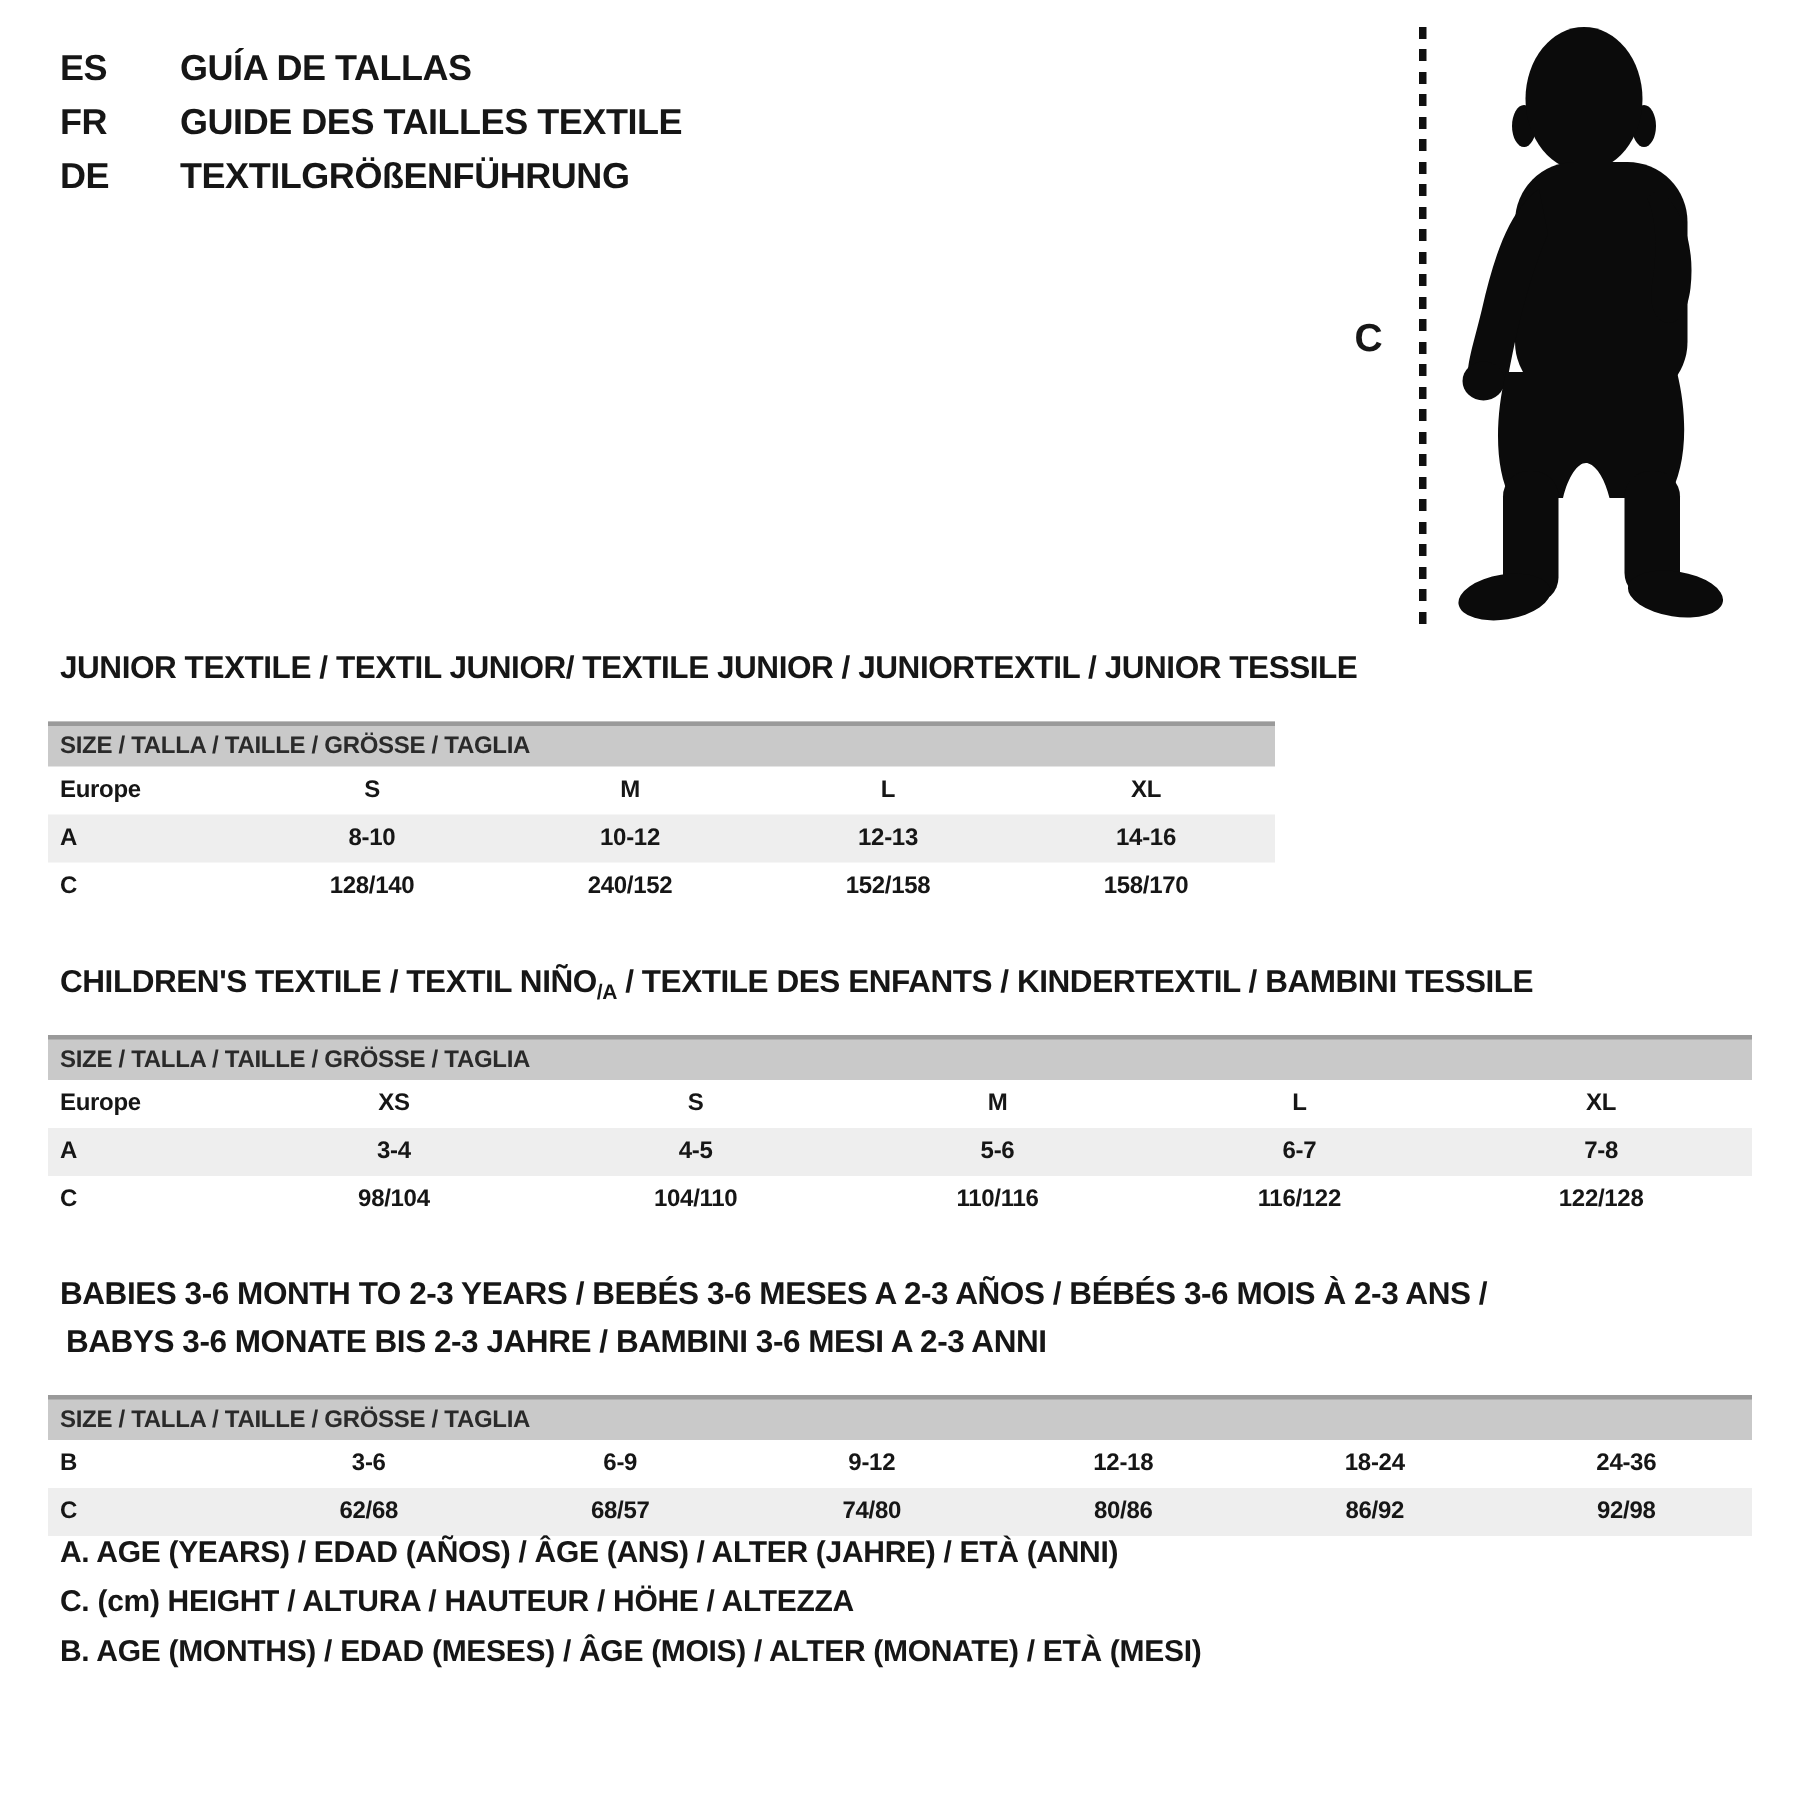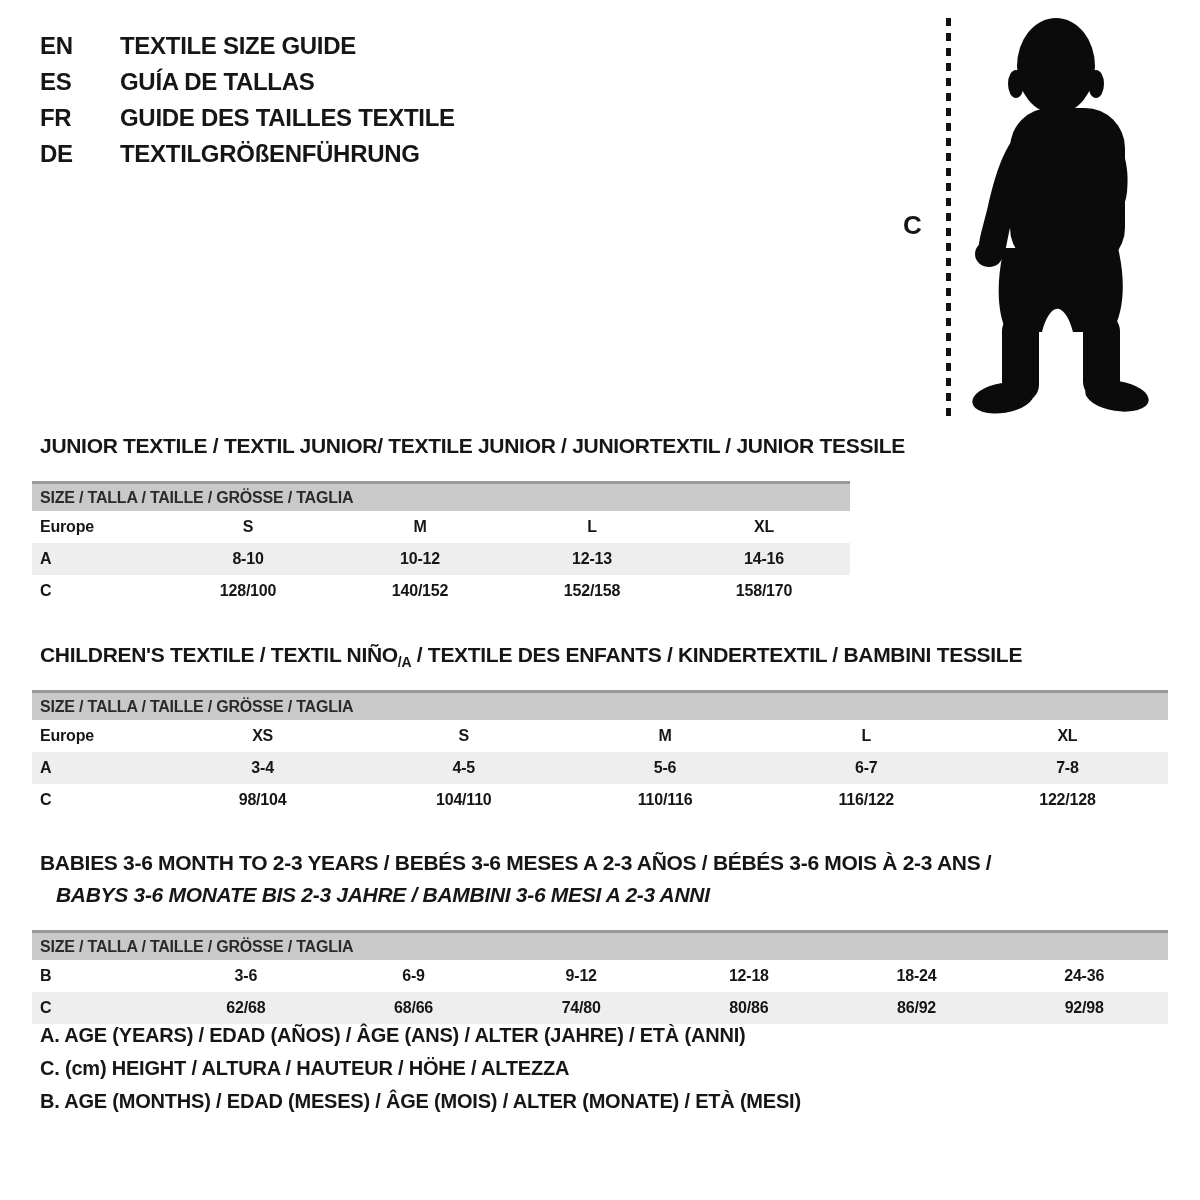--- a/index.html
+++ b/index.html
@@ -51,24 +51,20 @@
   .hlabel{padding-left:8px; color:#2a2a2a;}
 
   
   .footnotes{left:40px; top:1024px;}
   .footnote-line{height:33px; font-size:20px; letter-spacing:-0.2px; white-space:nowrap;}
 </style>
 </head>
 <body>
 
 <div class="abs langs">
-  <div class="lang-row">
-    <span class="lang-code">EN</span>
-    <span class="lang-label">TEXTILE SIZE GUIDE</span>
-  </div>
   <div class="lang-row">
     <span class="lang-code">ES</span>
     <span class="lang-label">GUÍA DE TALLAS</span>
   </div>
   <div class="lang-row">
     <span class="lang-code">FR</span>
     <span class="lang-label">GUIDE DES TAILLES TEXTILE</span>
   </div>
   <div class="lang-row">
     <span class="lang-code">DE</span>
@@ -117,22 +113,22 @@
     </div>
     <div class="trow shaded">
       <div class="tlabel">A</div>
       <div class="tcell">8-10</div>
       <div class="tcell">10-12</div>
       <div class="tcell">12-13</div>
       <div class="tcell">14-16</div>
     </div>
     <div class="trow">
       <div class="tlabel">C</div>
-      <div class="tcell">128/100</div>
-      <div class="tcell">140/152</div>
+      <div class="tcell">128/140</div>
+      <div class="tcell">240/152</div>
       <div class="tcell">152/158</div>
       <div class="tcell">158/170</div>
     </div>
   </div>
 
 <div class="abs section-heading" style="left:40px; top:643px;">
   <span>CHILDREN'S TEXTILE / TEXTIL NIÑO</span><span class="sub-script">/A</span><span> / TEXTILE DES ENFANTS / KINDERTEXTIL / BAMBINI TESSILE</span>
 </div>
 <div class="abs sg-table" style="top:690px; width:1136px;">
     <div class="trow thead">
@@ -158,38 +154,38 @@
       <div class="tlabel">C</div>
       <div class="tcell">98/104</div>
       <div class="tcell">104/110</div>
       <div class="tcell">110/116</div>
       <div class="tcell">116/122</div>
       <div class="tcell">122/128</div>
     </div>
   </div>
 
 <div class="abs section-heading" style="left:40px; top:851px;">BABIES 3-6 MONTH TO 2-3 YEARS / BEBÉS 3-6 MESES A 2-3 AÑOS / BÉBÉS 3-6 MOIS À 2-3 ANS /</div>
-<div class="abs section-heading" style="left:56px; top:883px;font-style:italic;">BABYS 3-6 MONATE BIS 2-3 JAHRE / BAMBINI 3-6 MESI A 2-3 ANNI</div>
+<div class="abs section-heading" style="left:44px; top:883px;">BABYS 3-6 MONATE BIS 2-3 JAHRE / BAMBINI 3-6 MESI A 2-3 ANNI</div>
 <div class="abs sg-table" style="top:930px; width:1136px;">
     <div class="trow thead">
       <div class="hlabel">SIZE / TALLA / TAILLE / GRÖSSE / TAGLIA</div>
     </div>
     <div class="trow">
       <div class="tlabel">B</div>
       <div class="tcell">3-6</div>
       <div class="tcell">6-9</div>
       <div class="tcell">9-12</div>
       <div class="tcell">12-18</div>
       <div class="tcell">18-24</div>
       <div class="tcell">24-36</div>
     </div>
     <div class="trow shaded">
       <div class="tlabel">C</div>
       <div class="tcell">62/68</div>
-      <div class="tcell">68/66</div>
+      <div class="tcell">68/57</div>
       <div class="tcell">74/80</div>
       <div class="tcell">80/86</div>
       <div class="tcell">86/92</div>
       <div class="tcell">92/98</div>
     </div>
   </div>
 
 <div class="abs footnotes">
   <div class="footnote-line">A. AGE (YEARS) / EDAD (AÑOS) / ÂGE (ANS) / ALTER (JAHRE) / ETÀ (ANNI)</div>
   <div class="footnote-line">C. (cm) HEIGHT / ALTURA / HAUTEUR / HÖHE / ALTEZZA</div>

